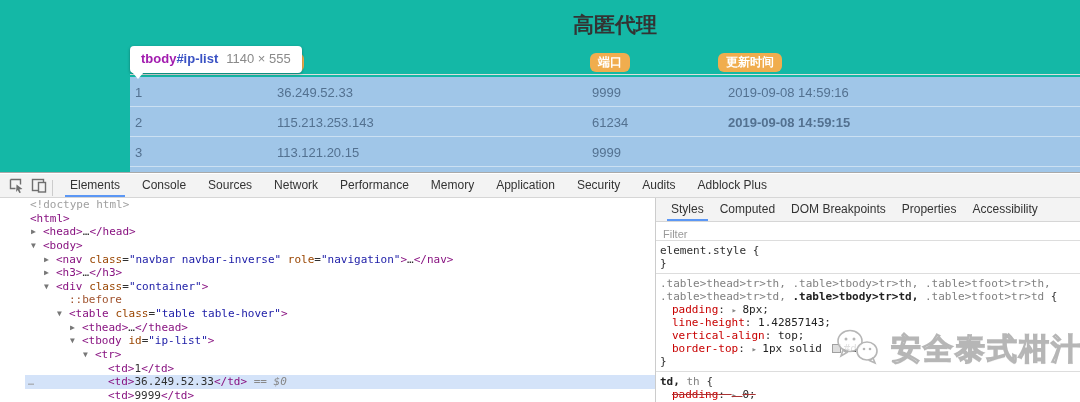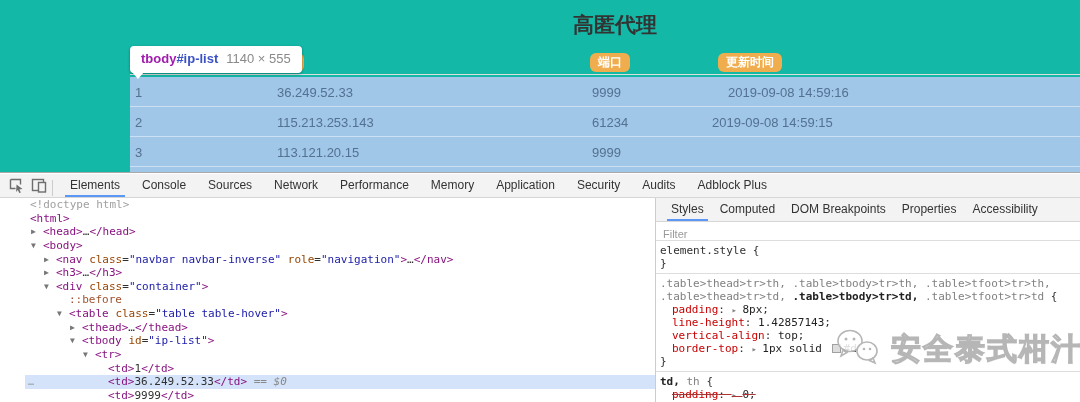--- a/index.html
+++ b/index.html
@@ -102,21 +102,21 @@
         <div class="prow" style="top: 0px;">
           <span class="cell" style="left: 5px;">1</span>
           <span class="cell" style="left: 147px;">36.249.52.33</span>
           <span class="cell" style="left: 462px;">9999</span>
           <span class="cell" style="left: 598px;">2019-09-08 14:59:16</span>
         </div>
         <div class="prow" style="top: 30px;">
           <span class="cell" style="left: 5px;">2</span>
           <span class="cell" style="left: 147px;">115.213.253.143</span>
           <span class="cell" style="left: 462px;">61234</span>
-          <span class="cell" style="left: 582px;">2019-09-08 14:59:15</span>
+          <span class="cell" style="left: 598px; font-weight: bold;">2019-09-08 14:59:15</span>
         </div>
         <div class="prow" style="top: 60px;">
           <span class="cell" style="left: 5px;">3</span>
           <span class="cell" style="left: 147px;">113.121.20.15</span>
           <span class="cell" style="left: 462px;">9999</span>
         </div>
       </div>
 
     <div id="inspect-tooltip">
       <span class="tt-tag">tbody</span><span class="tt-id">#ip-list</span><span class="tt-dims">1140 × 555</span>

